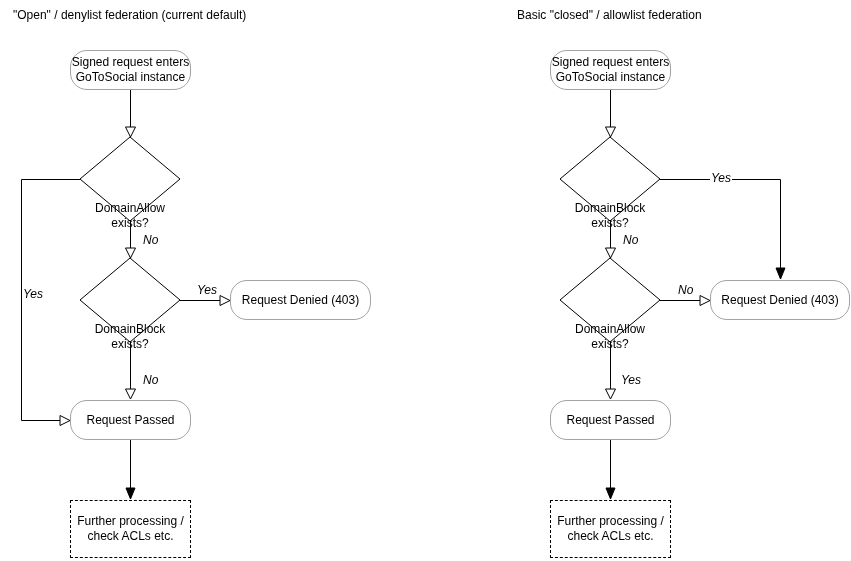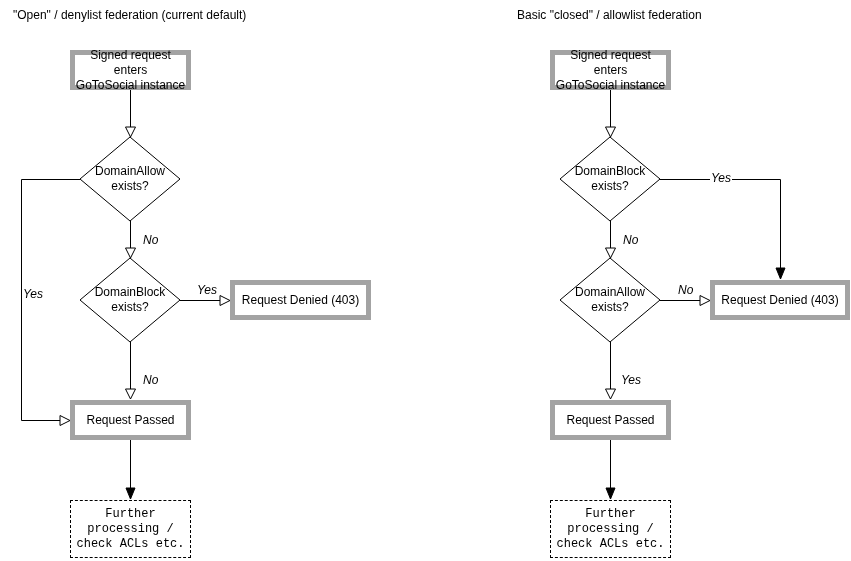--- a/index.html
+++ b/index.html
@@ -28,30 +28,29 @@
     box-sizing: border-box;
     display: flex;
     align-items: center;
     justify-content: center;
     text-align: center;
     white-space: pre-line;
     line-height: 15px;
   }
   .box {
     background: #ffffff;
-    border: 5px solid #a3a3a3;
-    border-radius: 0;
+    border: 1px solid #a3a3a3;
+    border-radius: 17px;
   }
   .dashed {
     background: #ffffff;
     border: 1px dashed #000000;
     border-radius: 0;
-    font-family: Liberation Mono, monospace;
   }
-  .diamond-label { background: transparent; }
+  .diamond-label { background: transparent; margin-top: 37px; }
   .edge-label {
     position: absolute;
     background: #ffffff;
     padding: 0 1px;
     line-height: 15px;
     white-space: nowrap;
     font-style: italic;
   }
 </style>
 </head>

